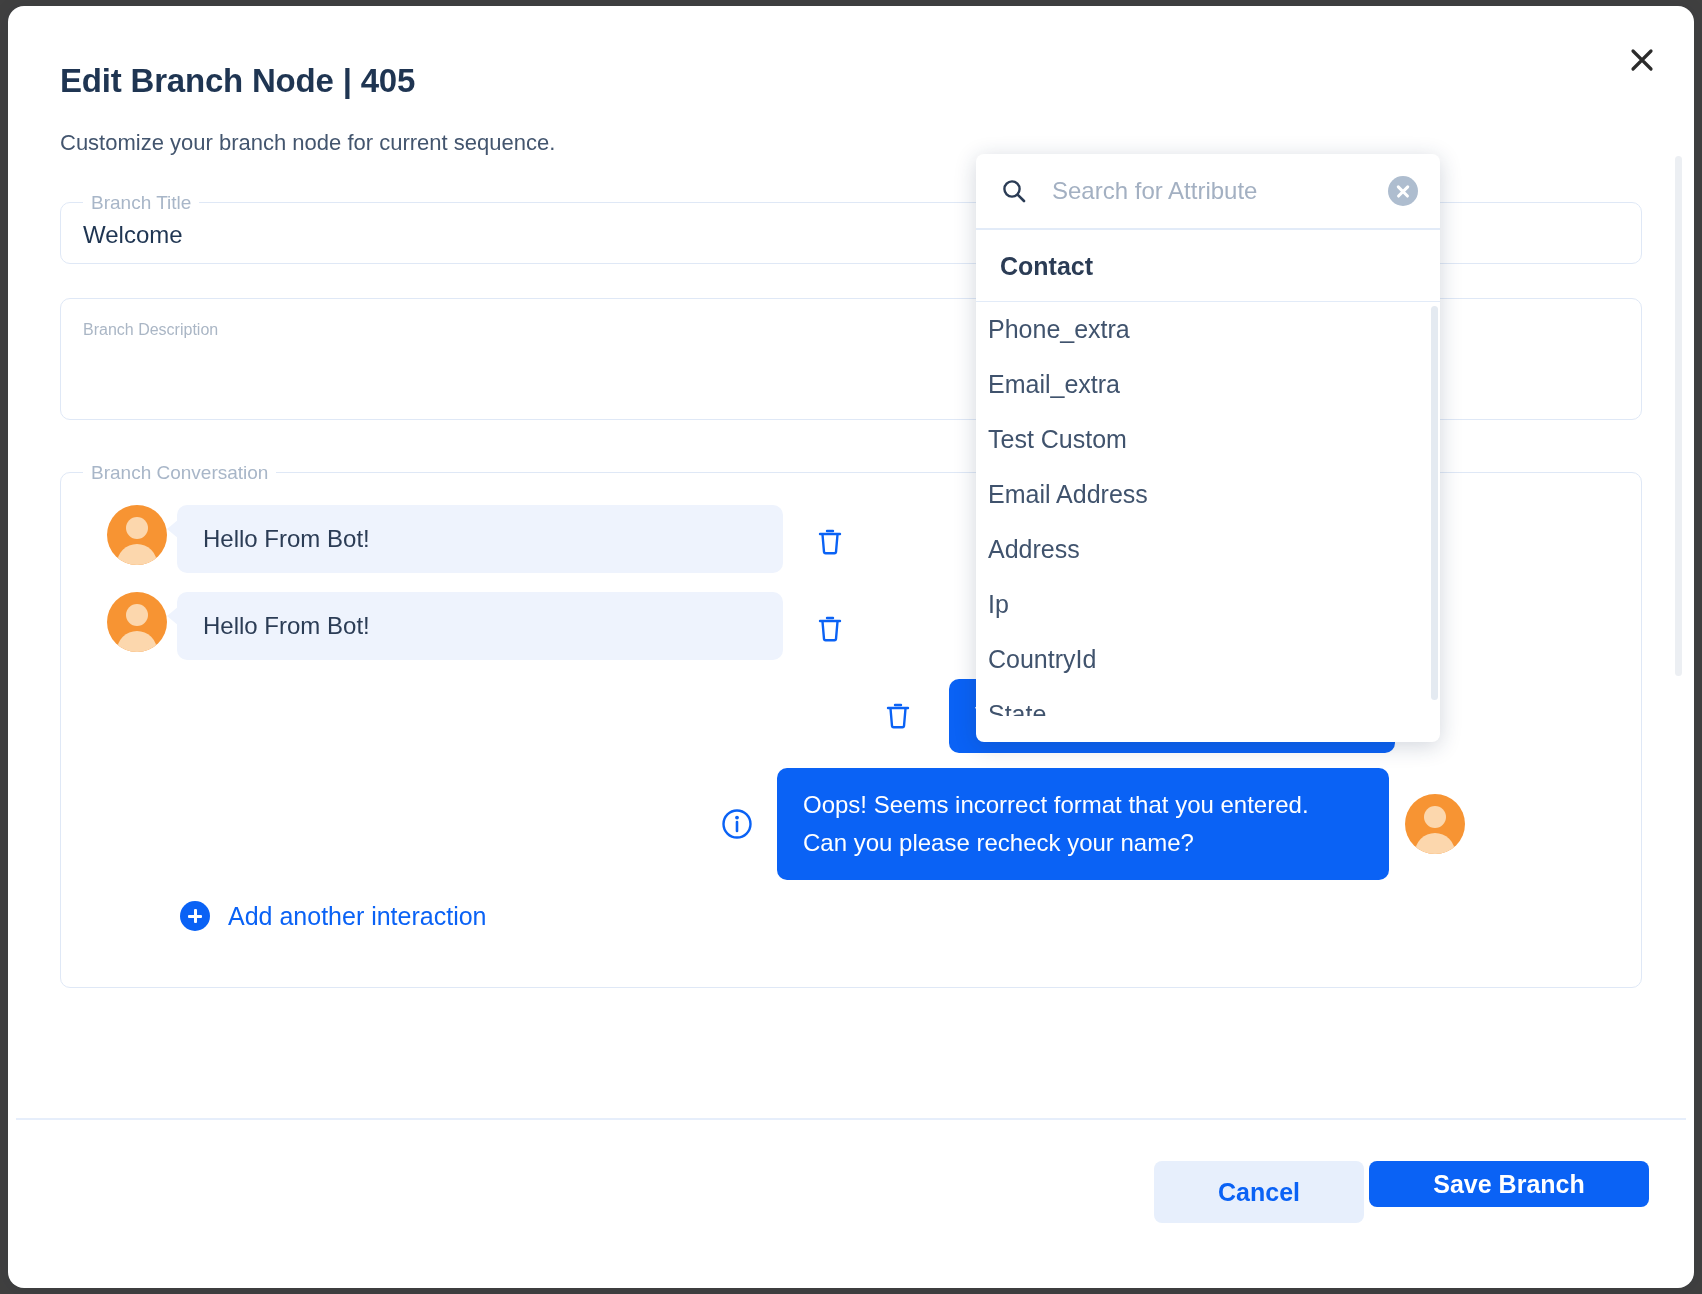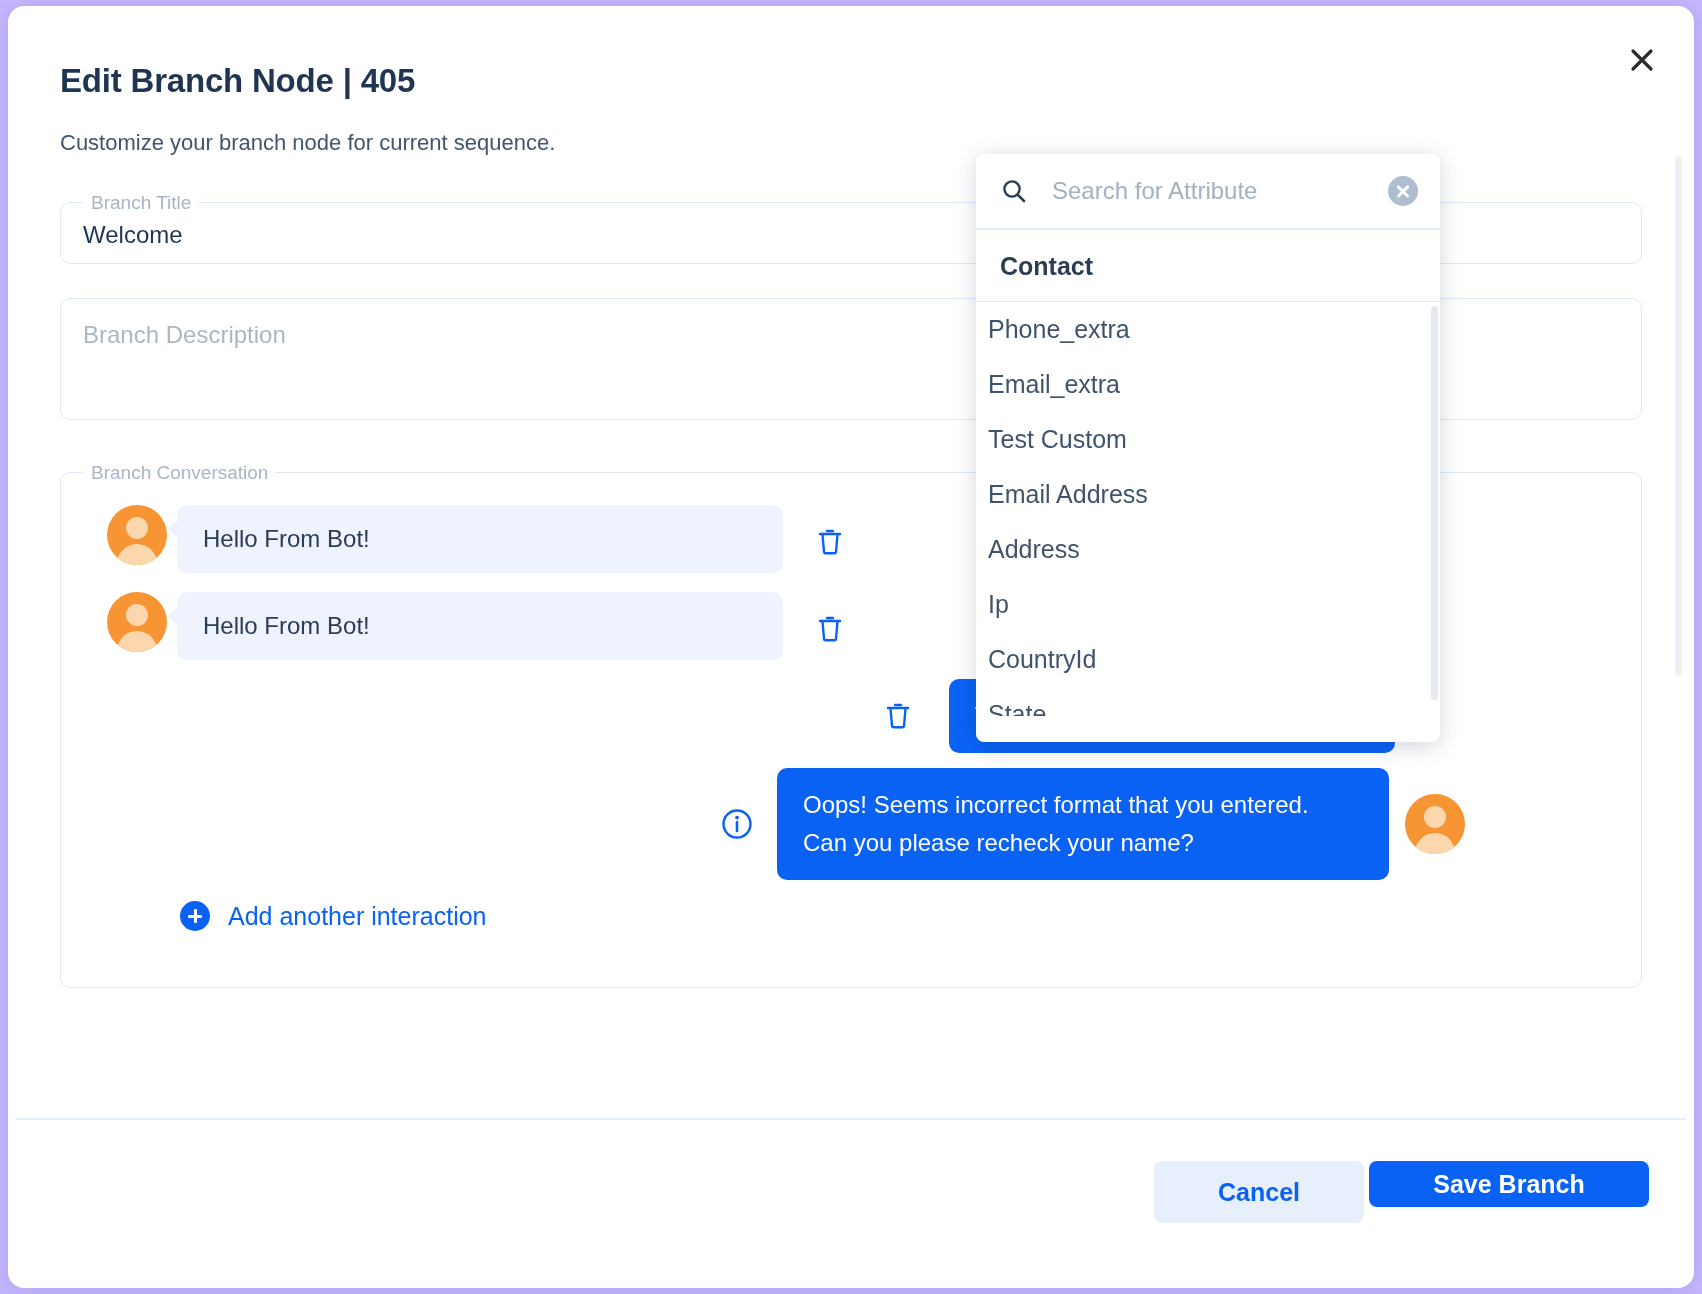--- a/index.html
+++ b/index.html
@@ -13,21 +13,21 @@
     font-family: "Liberation Sans", sans-serif;
     -webkit-font-smoothing: antialiased;
     overflow: hidden;
     position: relative;
   }
 
   
   #page-root {
     position: absolute;
     inset: 0;
-    background: #c4b5fd;
+    background: #404040;
   }
   .modal {
     position: absolute;
     left: 8px;
     top: 6px;
     width: 1686px;
     height: 1282px;
     background: #ffffff;
     border-radius: 16px;
     box-shadow: 0 2px 18px rgba(16,30,54,.10);
@@ -90,21 +90,21 @@
     position: absolute;
     left: 22px;
     top: 18px;
     font-size: 24px;
     color: #1f3552;
   }
   .field-placeholder {
     position: absolute;
     left: 22px;
     top: 22px;
-    font-size: 24px;
+    font-size: 16px;
     color: #aab6c5;
   }
 
   #branch-title-field { left: 52px; top: 196px; width: 1582px; height: 62px; }
   #branch-desc-field  { left: 52px; top: 292px; width: 1582px; height: 122px; }
 
   
   #conversation-field {
     left: 52px; top: 466px; width: 1582px; height: 516px;
   }

